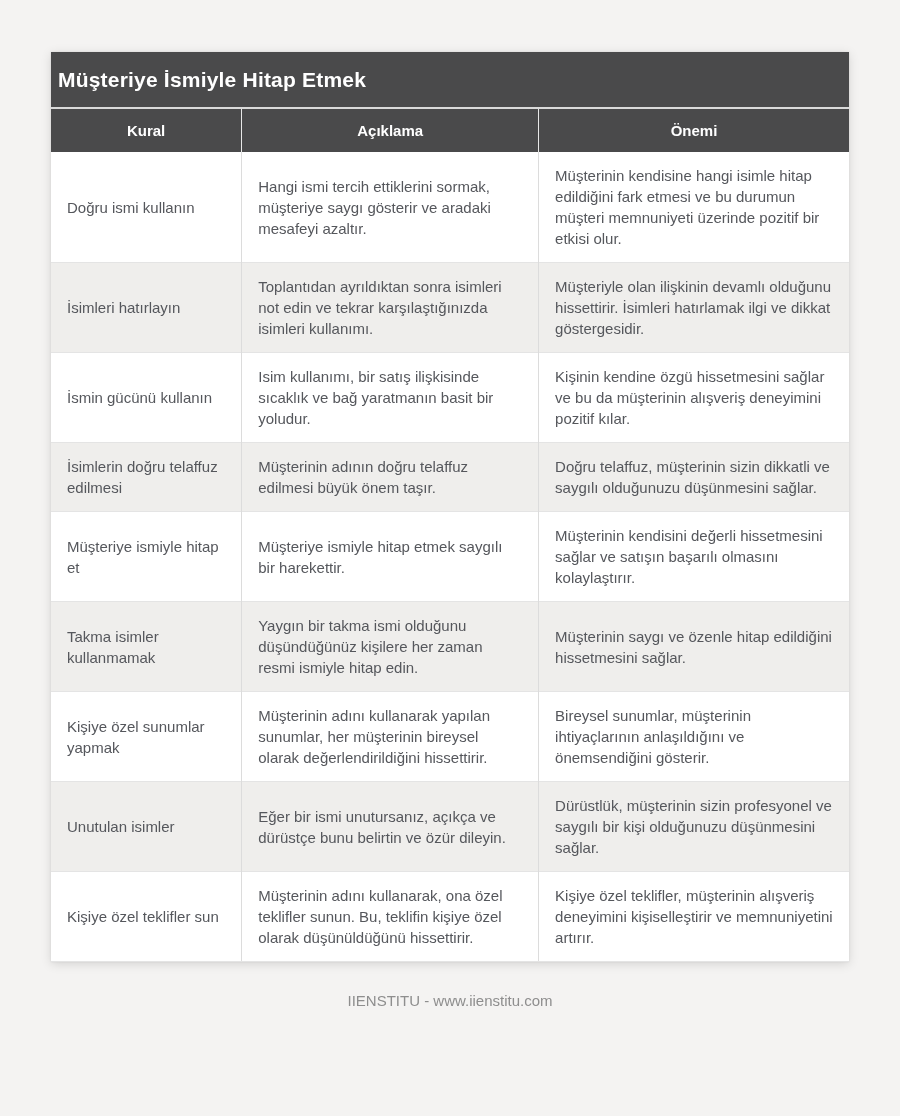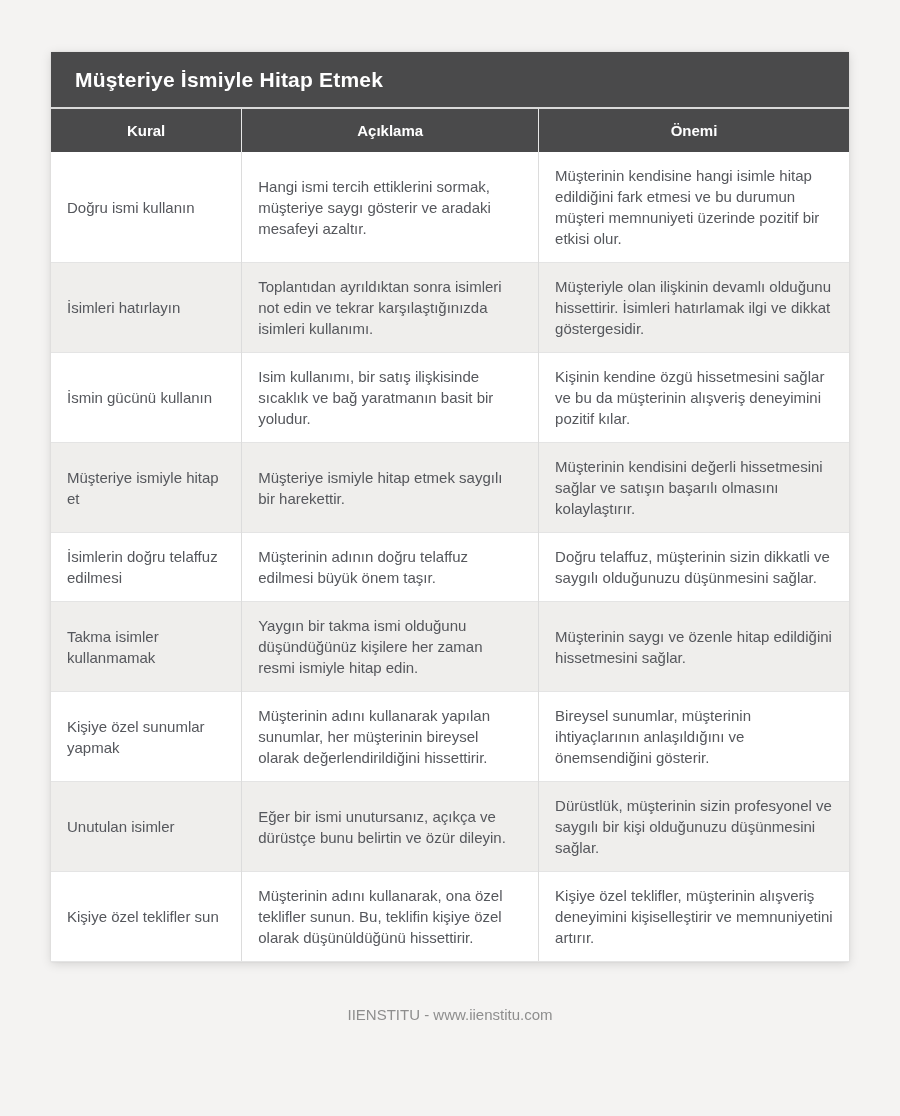--- a/index.html
+++ b/index.html
@@ -30,21 +30,21 @@
   .card {
     width: 798px;
     background: var(--card-bg);
     box-shadow: 0 2px 10px rgba(0,0,0,0.13), 0 0 2px rgba(0,0,0,0.08);
   }
   .title-bar {
     background: var(--header-bg);
     color: var(--header-text);
     font-size: 21px;
     font-weight: bold;
-    padding: 16px 19px 15px 24px;
+    padding: 16px 19px 15px 7px;
     border-bottom: 2px solid #dadada;
     letter-spacing: 0.2px;
   }
   table {
     width: 100%;
     border-collapse: collapse;
     table-layout: fixed;
   }
   col.c1 { width: 23.9%; }
   col.c2 { width: 37.2%; }
@@ -70,21 +70,21 @@
     background: #ffffff;
   }
   tbody td:first-child { border-left: none; }
   tbody tr:first-child td { border-top: none; }
   tbody tr:nth-child(even) td { background: var(--row-alt-bg); }
   tbody tr:last-child td { border-bottom: 1px solid var(--row-border); }
   .footer {
     text-align: center;
     color: var(--footer-text);
     font-size: 15px;
-    margin-top: 44px;
+    margin-top: 30px;
   }
 </style>
 </head>
 <body>
 
 <div class="page">
   <div class="card">
     <div class="title-bar">Müşteriye İsmiyle Hitap Etmek</div>
     <table>
       <colgroup>
@@ -113,29 +113,29 @@
     <td>Müşteriyle olan ilişkinin devamlı olduğunu hissettirir. İsimleri hatırlamak ilgi ve dikkat göstergesidir.</td>
   </tr>
 
   <tr>
     <td>İsmin gücünü kullanın</td>
     <td>Isim kullanımı, bir satış ilişkisinde sıcaklık ve bağ yaratmanın basit bir yoludur.</td>
     <td>Kişinin kendine özgü hissetmesini sağlar ve bu da müşterinin alışveriş deneyimini pozitif kılar.</td>
   </tr>
 
   <tr>
+    <td>İsimlerin doğru telaffuz edilmesi</td>
+    <td>Müşterinin adının doğru telaffuz edilmesi büyük önem taşır.</td>
+    <td>Doğru telaffuz, müşterinin sizin dikkatli ve saygılı olduğunuzu düşünmesini sağlar.</td>
+  </tr>
+
+  <tr>
     <td>Müşteriye ismiyle hitap et</td>
     <td>Müşteriye ismiyle hitap etmek saygılı bir harekettir.</td>
     <td>Müşterinin kendisini değerli hissetmesini sağlar ve satışın başarılı olmasını kolaylaştırır.</td>
-  </tr>
-
-  <tr>
-    <td>İsimlerin doğru telaffuz edilmesi</td>
-    <td>Müşterinin adının doğru telaffuz edilmesi büyük önem taşır.</td>
-    <td>Doğru telaffuz, müşterinin sizin dikkatli ve saygılı olduğunuzu düşünmesini sağlar.</td>
   </tr>
 
   <tr>
     <td>Takma isimler kullanmamak</td>
     <td>Yaygın bir takma ismi olduğunu düşündüğünüz kişilere her zaman resmi ismiyle hitap edin.</td>
     <td>Müşterinin saygı ve özenle hitap edildiğini hissetmesini sağlar.</td>
   </tr>
 
   <tr>
     <td>Kişiye özel sunumlar yapmak</td>

